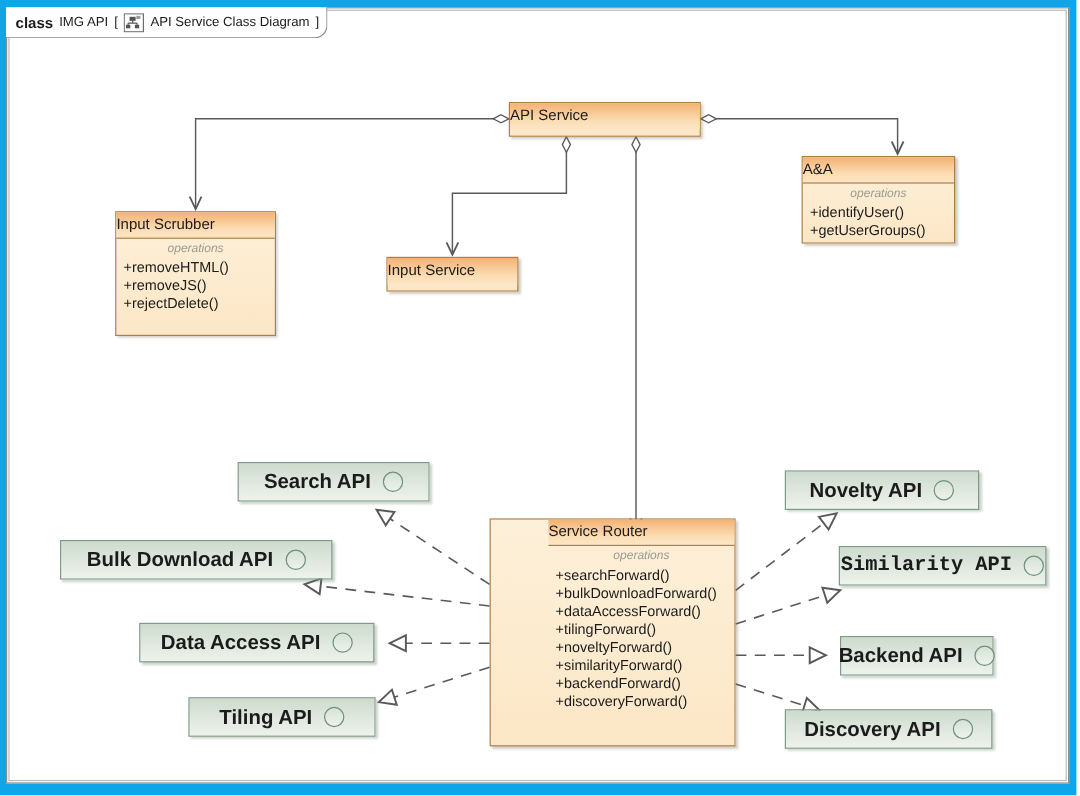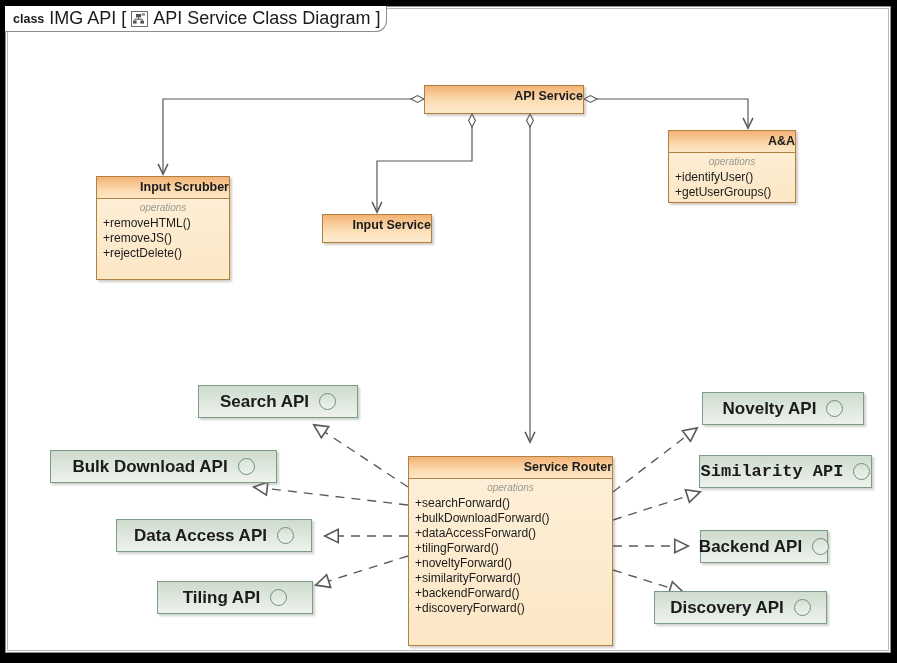--- a/index.html
+++ b/index.html
@@ -8,21 +8,21 @@
     background: #ffffff;
   }
   body {
     font-family: "Liberation Sans", sans-serif;
   }
 
   #diagram-root {
     position: relative;
     width: 897px;
     height: 663px;
-    background: #000000;
+    background: #0ea5e9;
     overflow: hidden;
   }
 
   
   .frame-outer {
     position: absolute;
     left: 5px;
     top: 6px;
     width: 886px;
     height: 647px;
@@ -58,21 +58,21 @@
     box-sizing: border-box;
     border-bottom-right-radius: 11px;
     font-size: 12.5px;
     color: #1a1a1a;
     white-space: nowrap;
   }
   .tab-kw {
     font-weight: bold;
     font-size: 12.5px;
   }
-  .tab-txt { font-size: 18px; }
+  .tab-txt { font-size: 11px; }
   .tab-icon {
     display: inline-block;
     width: 17px;
     height: 16px;
     position: relative;
     top: 0px;
   }
 
   
   #wires {
@@ -88,22 +88,22 @@
   .uml-class {
     position: absolute;
     box-sizing: border-box;
     border: 1px solid #b07f42;
     background: linear-gradient(to bottom, #fdf0d9 0%, #fce7c6 100%);
     box-shadow: 2px 2px 2px rgba(120,100,80,0.32);
   }
   .uml-class .cls-head {
     height: 22px;
     line-height: 21px;
-    text-align: right;
-    font-weight: bold;
+    text-align: left;
+    font-weight: normal;
     font-size: 12.5px;
     color: #1b1b1b;
     background: linear-gradient(to bottom, #f3b274 0%, #fbdcb2 65%, #fde6c6 100%);
     border-bottom: 1px solid #b07f42;
     box-sizing: border-box;
     white-space: nowrap;
     overflow: hidden;
   }
   .uml-class.no-body .cls-head {
     border-bottom: none;
@@ -235,21 +235,21 @@
         <div class="cls-body">
           <div class="cls-compartment-label">operations</div>
           <div class="cls-op">+removeHTML()</div>
           <div class="cls-op">+removeJS()</div>
           <div class="cls-op">+rejectDelete()</div>
         </div>
       </div>
       <div class="uml-class no-body" style="left: 322px; top: 214px; width: 110px; height: 29px;">
         <div class="cls-head">Input Service</div>
       </div>
-      <div class="uml-class" style="left: 408px; top: 456px; width: 205px; height: 190px;">
+      <div class="uml-class" style="left: 408px; top: 432px; width: 205px; height: 190px; padding-left: 48px;">
         <div class="cls-head">Service Router</div>
         <div class="cls-body">
           <div class="cls-compartment-label">operations</div>
           <div class="cls-op">+searchForward()</div>
           <div class="cls-op">+bulkDownloadForward()</div>
           <div class="cls-op">+dataAccessForward()</div>
           <div class="cls-op">+tilingForward()</div>
           <div class="cls-op">+noveltyForward()</div>
           <div class="cls-op">+similarityForward()</div>
           <div class="cls-op">+backendForward()</div>
@@ -265,21 +265,21 @@
         <span class="iface-lollipop"></span>
       </div>
       <div class="uml-iface" style="left: 116px; top: 519px; width: 196px; height: 33px;">
         <span class="iface-label">Data Access API</span>
         <span class="iface-lollipop"></span>
       </div>
       <div class="uml-iface" style="left: 157px; top: 581px; width: 156px; height: 33px;">
         <span class="iface-label">Tiling API</span>
         <span class="iface-lollipop"></span>
       </div>
-      <div class="uml-iface" style="left: 654px; top: 392px; width: 162px; height: 33px; margin-left: 48px;">
+      <div class="uml-iface" style="left: 654px; top: 392px; width: 162px; height: 33px;">
         <span class="iface-label">Novelty API</span>
         <span class="iface-lollipop"></span>
       </div>
       <div class="uml-iface" style="left: 699px; top: 455px; width: 173px; height: 33px; font-family: Liberation Mono, monospace;">
         <span class="iface-label">Similarity API</span>
         <span class="iface-lollipop"></span>
       </div>
       <div class="uml-iface" style="left: 700px; top: 530px; width: 128px; height: 33px;">
         <span class="iface-label">Backend API</span>
         <span class="iface-lollipop"></span>

